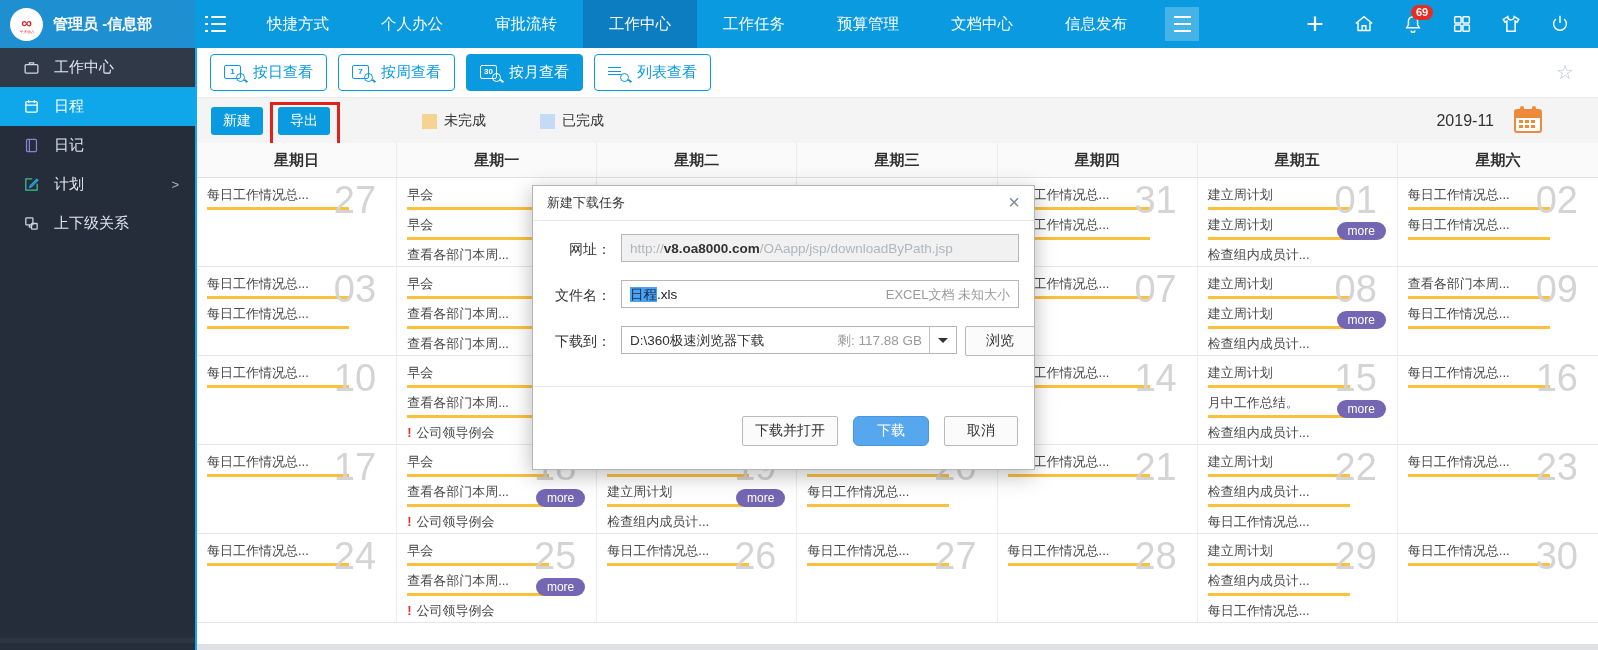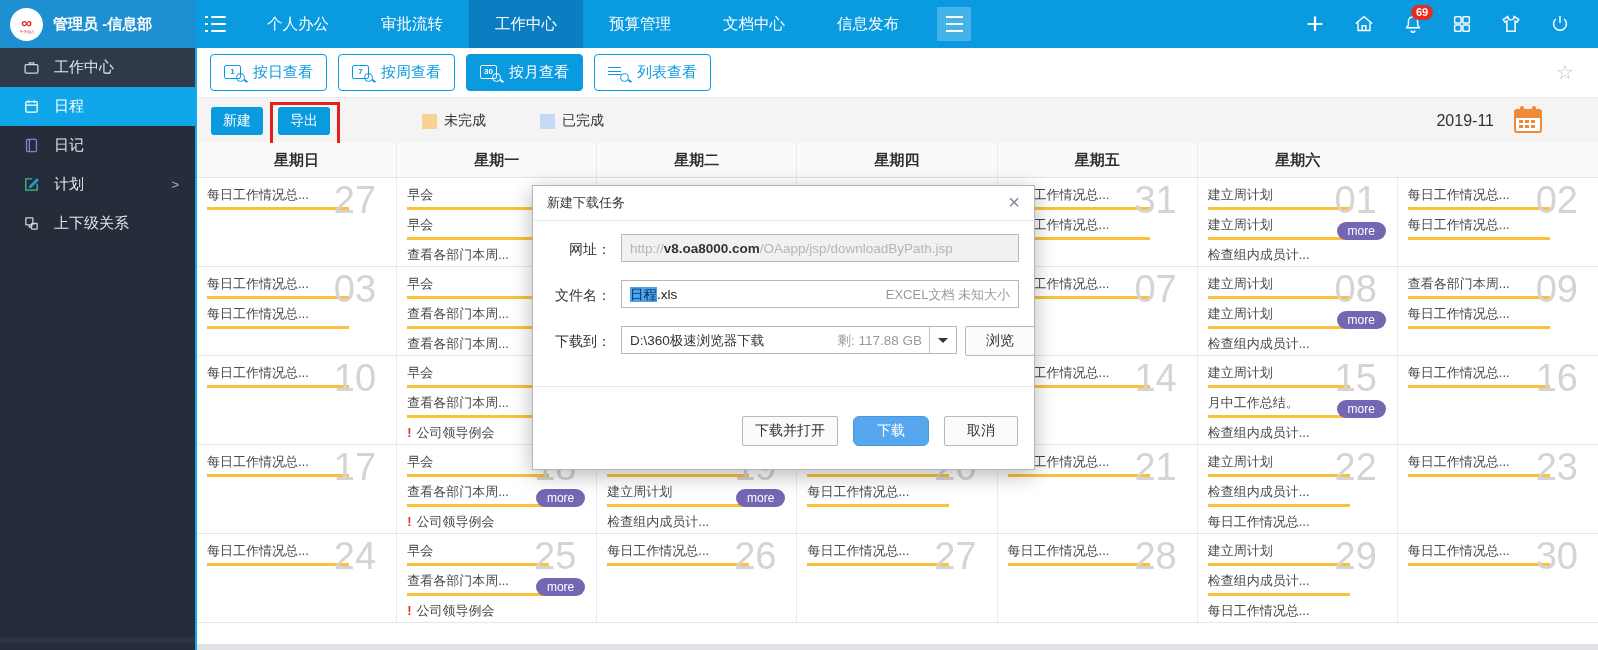--- a/index.html
+++ b/index.html
@@ -116,23 +116,25 @@
         <span class="lt">华天动力</span>
       </span>
       <span class="user">管理员 -信息部</span>
     </div>
     <span class="collapse-icon">
       <span class="bar"></span>
         <span class="bar"></span>
         <span class="bar"></span>
     </span>
     <nav id="main-nav">
+        <div class="nav-item">快捷方式</div>
         <div class="nav-item">个人办公</div>
         <div class="nav-item">审批流转</div>
         <div class="nav-item active">工作中心</div>
+        <div class="nav-item">工作任务</div>
         <div class="nav-item">预算管理</div>
         <div class="nav-item">文档中心</div>
         <div class="nav-item">信息发布</div>
       </nav>
     <span class="hamburger2">
       <span class="bar"></span>
         <span class="bar"></span>
         <span class="bar"></span>
     </span>
     <div class="top-icons">
@@ -296,20 +298,21 @@
               <b></b>
             </span>
         </span>
       </div>
     </div>
 
     <div class="cal-head" id="cal-head">
         <div class="wd">星期日</div>
         <div class="wd">星期一</div>
         <div class="wd">星期二</div>
+        <div class="wd">星期三</div>
         <div class="wd">星期四</div>
         <div class="wd">星期五</div>
         <div class="wd">星期六</div>
       </div>
     <div class="cal-body" id="cal-body">
         <div class="cell">
           <span class="daynum">27</span>
           <div class="entry"><span class="entry-text">每日工作情况总...</span></div>
         </div>
         <div class="cell">

